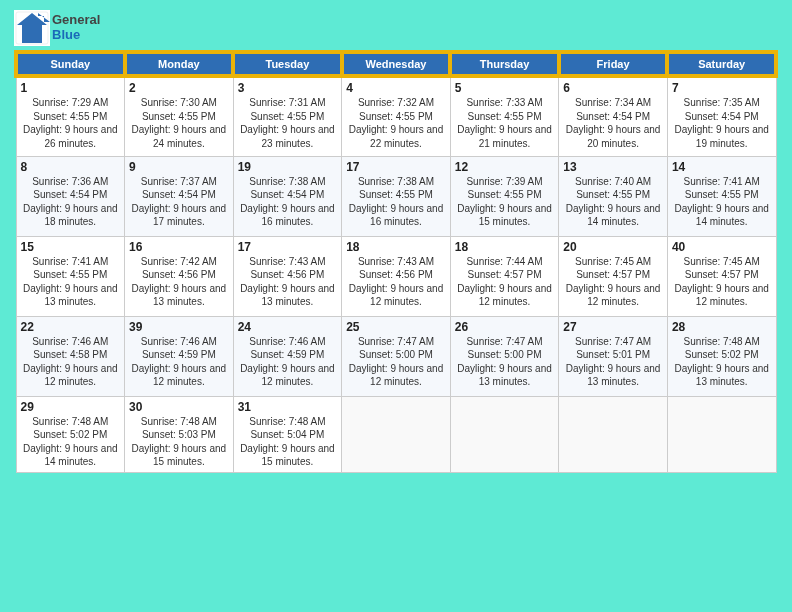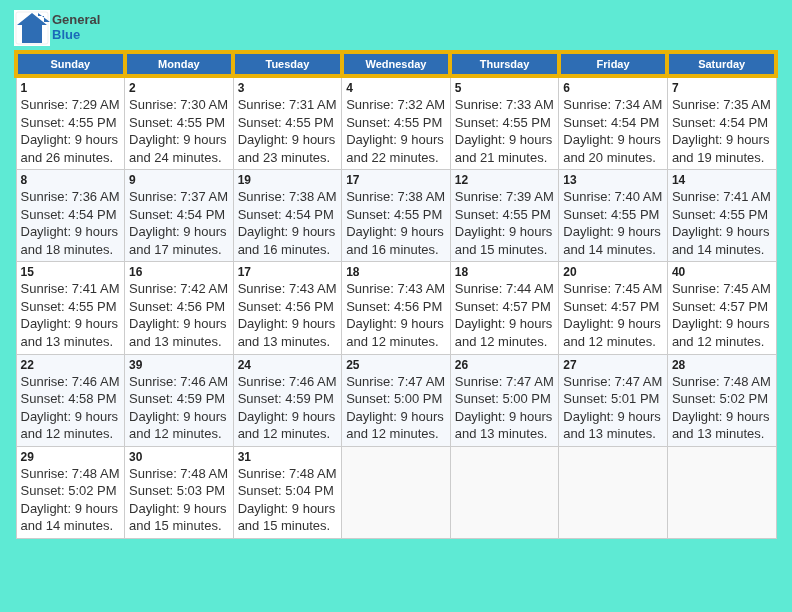--- a/index.html
+++ b/index.html
@@ -67,23 +67,24 @@
       background: #f5f8fc;
     }
     .day-num {
       font-size: 12px;
       font-weight: bold;
       color: #222;
       display: block;
       margin-bottom: 1px;
     }
     .day-info {
-      font-size: 13px;
+      font-size: 10px;
       color: #333;
       line-height: 1.35;
+      text-align: center;
     }
     .empty-cell {
       background: #f9f9f9 !important;
     }
     .last-row td {
       height: 70px;
     }
   </style>
 </head>
 <body>

